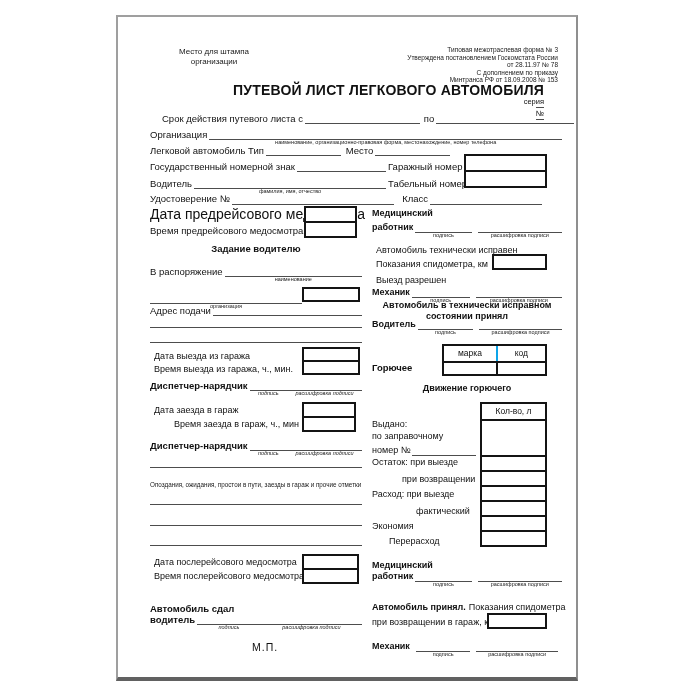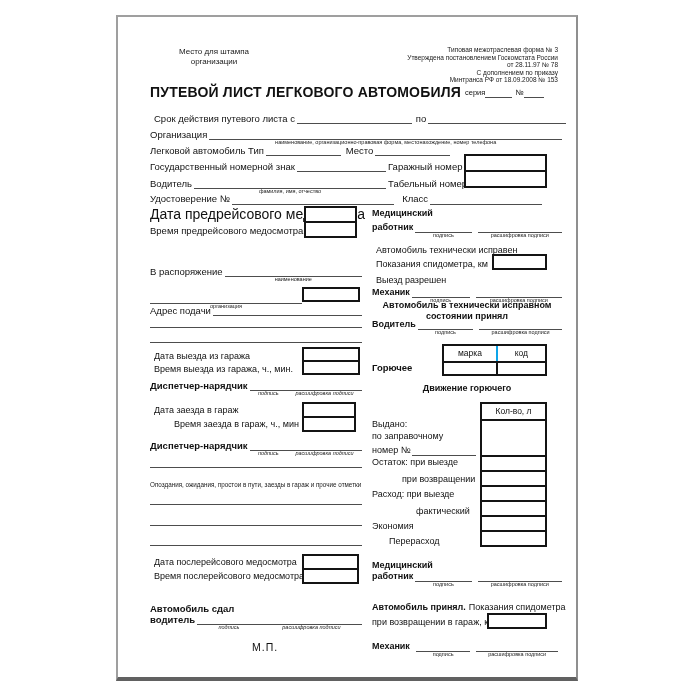--- a/index.html
+++ b/index.html
@@ -46,29 +46,29 @@
     <div>организации</div>
   </div>
   <div class="approval">
     <div>Типовая межотраслевая форма № 3</div>
     <div>Утверждена постановлением Госкомстата России</div>
     <div>от 28.11.97 № 78</div>
     <div>С дополнением по приказу</div>
     <div>Минтранса РФ от 18.09.2008 № 153</div>
   </div>
 
-  <div class="row" style="top:68px; left:32px; width:394px;">
+  <div class="row" style="top:68px; left:32px; width:394px;flex-direction:column;">
     <span class="title-main">ПУТЕВОЙ ЛИСТ ЛЕГКОВОГО АВТОМОБИЛЯ</span>
     <span class="title-small">серия</span>
     <span class="fill" style="flex:1.3"></span>
     <span class="title-small">№</span>
     <span class="fill" style="flex:1"></span>
   </div>
 
-  <div class="row" style="top:94px; left:36px; width:412px;text-align:center;">
+  <div class="row" style="top:94px; left:44px; width:412px;text-align:center;">
     <span class="lbl">Срок действия путевого листа с</span>
     <span class="fill" style="flex:1"></span>
     <span class="lbl" style="margin-left:4px">по</span>
     <span class="fill" style="flex:1.2"></span>
   </div>
 
   <div class="row" style="top:110px; left:32px; width:412px;">
     <span class="lbl">Организация</span>
     <span class="fill">
       <span class="sub">наименование, организационно-правовая форма, местонахождение, номер телефона</span>
@@ -106,20 +106,23 @@
     <span class="lbl" style="margin-left:8px">Класс</span>
     <span class="fill fw" style="width:112px"></span>
   </div>
 
   <div class="albl" style="top:192px; left:32px; font-size:14px;">Дата предрейсового медосмотра</div>
   <div class="albl" style="top:208px; left:32px; font-size:9.5px;">Время предрейсового медосмотра</div>
   <div class="box" style="left:186px; top:189px; width:53px; height:32px;">
     <div class="cdiv" style="height:13px;"></div>
   </div>
 
+  <div class="row b center" style="top:226px; left:32px; width:212px; font-size:9.5px;">
+    <span>Задание водителю</span>
+  </div>
 
   <div class="row" style="top:247px; left:32px; width:212px;">
     <span class="lbl">В распоряжение</span>
     <span class="fill">
       <span class="sub">наименование</span>
     </span>
   </div>
 
   <div class="row" style="top:274px; left:32px; width:152px;">
     <span class="fill">

